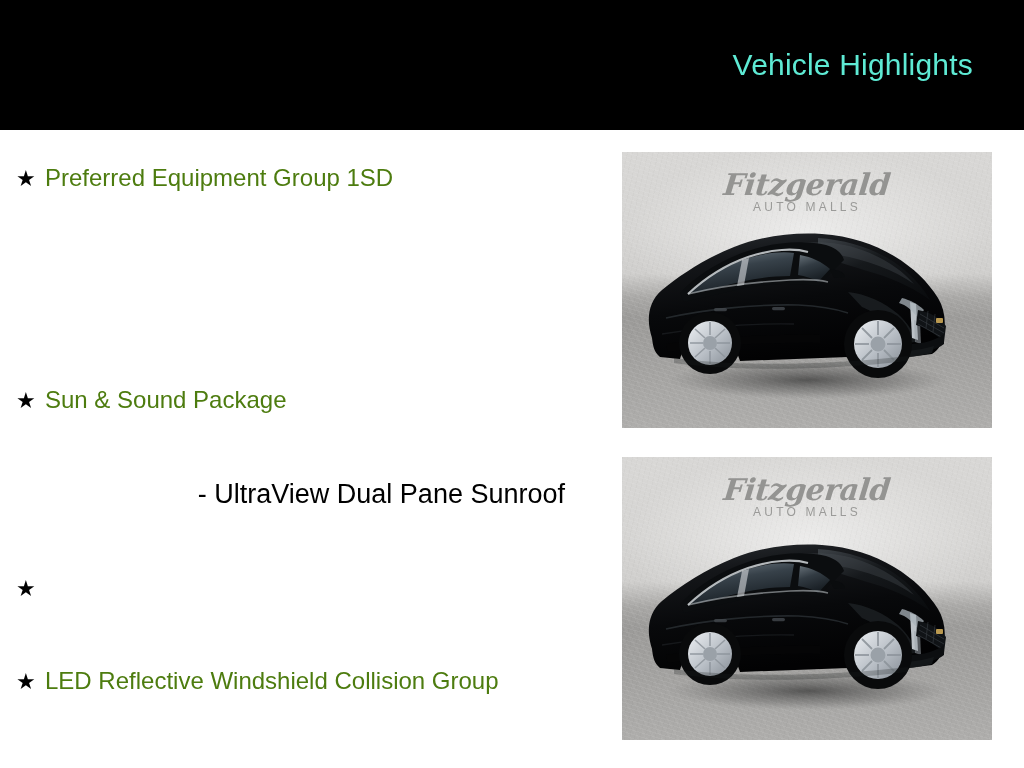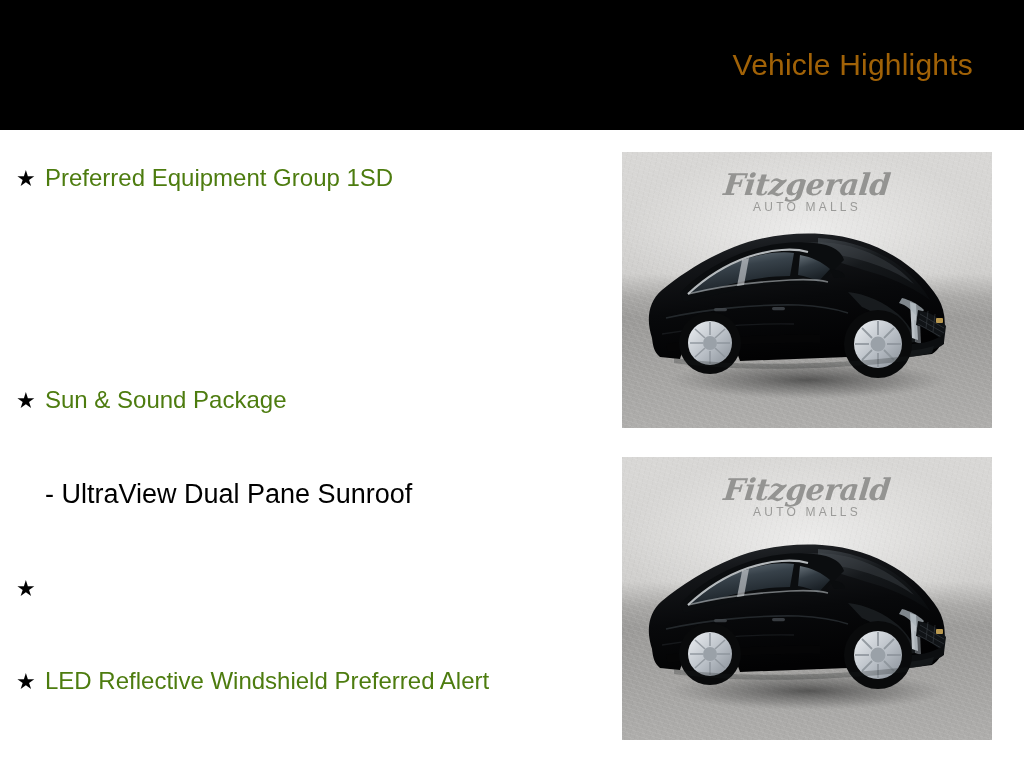--- a/index.html
+++ b/index.html
@@ -25,21 +25,21 @@
     width: 1024px;
     height: 130px;
     background: #000000;
   }
   #header-title {
     position: absolute;
     right: 51px;
     top: 48px;
     font-size: 30px;
     line-height: 34px;
-    color: #a16207;
+    color: #5eead4;
     font-weight: 400;
     letter-spacing: 0.2px;
     white-space: nowrap;
   }
 
   
   #highlights-list {
     position: absolute;
     left: 0;
     top: 130px;
@@ -75,21 +75,21 @@
     width: 520px;
     font-size: 27px;
     line-height: 36px;
     color: #000000;
   }
 
   
   #hl-item-0 { top: 30px; }
   #hl-sub-0  { top: 123px; }
   #hl-item-1 { top: 252px; }
-  #hl-sub-1  { top: 346px; }
+  #hl-sub-1  { top: 346px; text-align: right; }
   #hl-item-2 { top: 440px; }
   #hl-item-3 { top: 533px; }
 
   
   .photo {
     position: absolute;
     left: 622px;
     width: 370px;
     height: 276px;
     overflow: hidden;
@@ -178,21 +178,21 @@
     <span class="hl-text">Sun &amp; Sound Package</span>
   </div>
   <div class="hl-sub" id="hl-sub-1">- UltraView Dual Pane Sunroof</div>
 
   <div class="hl-item" id="hl-item-2">
     <span class="hl-bullet">★</span>
   </div>
 
   <div class="hl-item" id="hl-item-3">
     <span class="hl-bullet">★</span>
-    <span class="hl-text">LED Reflective Windshield Preferred Alert</span>
+    <span class="hl-text">LED Reflective Windshield Collision Group</span>
   </div>
 
 </div>
 
 <div class="photo" id="photo-0">
   <div class="photo-backdrop"></div>
   <div class="photo-grain"></div>
 
   <svg class="car-svg" viewBox="0 0 370 276" preserveAspectRatio="xMidYMid meet">
     <defs>

